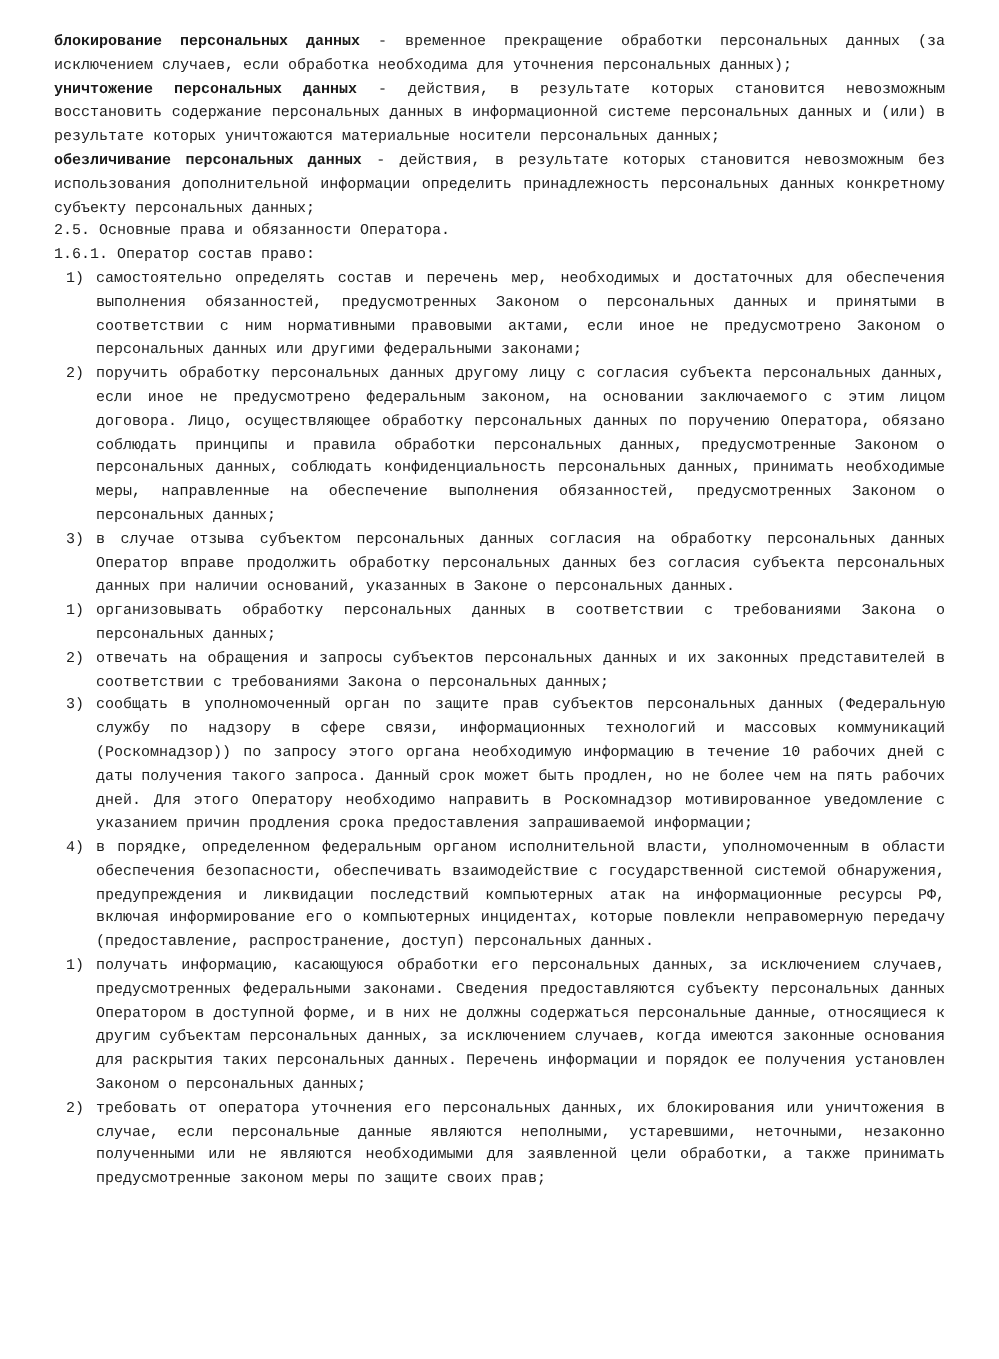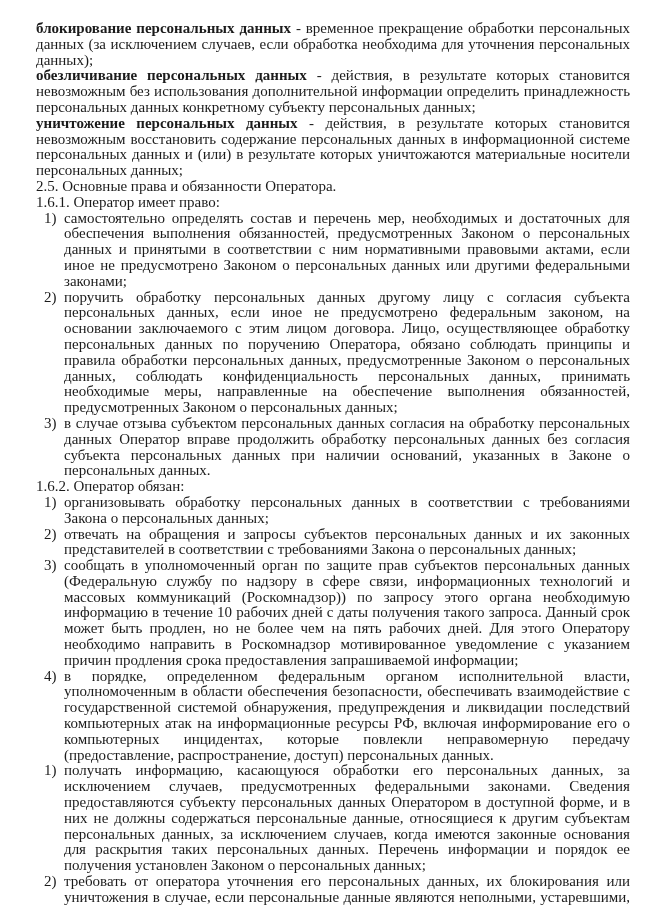--- a/index.html
+++ b/index.html
@@ -10,22 +10,22 @@
   body {
     width: 666px;
     height: 906px;
     overflow: hidden;
   }
   .page {
     box-sizing: border-box;
     width: 666px;
     height: 906px;
     padding: 21px 36px 0 36px;
-    font-family: Liberation Serif, serif;
-    font-size: 15px;
+    font-family: Liberation Mono, monospace;
+    font-size: 10px;
     line-height: 15.8px;
     color: #1b1b1b;
     text-align: justify;
   }
   .para {
     margin: 0;
     padding: 0;
   }
   .def-term {
     font-weight: bold;
@@ -41,36 +41,35 @@
     top: 0;
   }
 </style>
 </head>
 <body>
 
 <div class="page">
 
   <p class="para"><b class="def-term">блокирование персональных данных</b><span> - временное прекращение обработки персональных данных (за исключением случаев, если обработка необходима для уточнения персональных данных);</span></p>
 
+  <p class="para"><b class="def-term">уничтожение персональных данных</b><span> - действия, в результате которых становится невозможным восстановить содержание персональных данных в информационной системе персональных данных и (или) в результате которых уничтожаются материальные носители персональных данных;</span></p>
+
   <p class="para"><b class="def-term">обезличивание персональных данных</b><span> - действия, в результате которых становится невозможным без использования дополнительной информации определить принадлежность персональных данных конкретному субъекту персональных данных;</span></p>
-
-  <p class="para"><b class="def-term">уничтожение персональных данных</b><span> - действия, в результате которых становится невозможным восстановить содержание персональных данных в информационной системе персональных данных и (или) в результате которых уничтожаются материальные носители персональных данных;</span></p>
 
 
   <p class="para">2.5. Основные права и обязанности Оператора.</p>
 
-  <p class="para">1.6.1. Оператор имеет право:</p>
+  <p class="para">1.6.1. Оператор состав право:</p>
 
   <div class="num-item"><span class="num">1)</span><span>самостоятельно определять состав и перечень мер, необходимых и достаточных для обеспечения выполнения обязанностей, предусмотренных Законом о персональных данных и принятыми в соответствии с ним нормативными правовыми актами, если иное не предусмотрено Законом о персональных данных или другими федеральными законами;</span></div>
 
   <div class="num-item"><span class="num">2)</span><span>поручить обработку персональных данных другому лицу с согласия субъекта персональных данных, если иное не предусмотрено федеральным законом, на основании заключаемого с этим лицом договора. Лицо, осуществляющее обработку персональных данных по поручению Оператора, обязано соблюдать принципы и правила обработки персональных данных, предусмотренные Законом о персональных данных, соблюдать конфиденциальность персональных данных, принимать необходимые меры, направленные на обеспечение выполнения обязанностей, предусмотренных Законом о персональных данных;</span></div>
 
   <div class="num-item"><span class="num">3)</span><span>в случае отзыва субъектом персональных данных согласия на обработку персональных данных Оператор вправе продолжить обработку персональных данных без согласия субъекта персональных данных при наличии оснований, указанных в Законе о персональных данных.</span></div>
 
-  <p class="para">1.6.2. Оператор обязан:</p>
 
   <div class="num-item"><span class="num">1)</span><span>организовывать обработку персональных данных в соответствии с требованиями Закона о персональных данных;</span></div>
 
   <div class="num-item"><span class="num">2)</span><span>отвечать на обращения и запросы субъектов персональных данных и их законных представителей в соответствии с требованиями Закона о персональных данных;</span></div>
 
   <div class="num-item"><span class="num">3)</span><span>сообщать в уполномоченный орган по защите прав субъектов персональных данных (Федеральную службу по надзору в сфере связи, информационных технологий и массовых коммуникаций (Роскомнадзор)) по запросу этого органа необходимую информацию в течение 10 рабочих дней с даты получения такого запроса. Данный срок может быть продлен, но не более чем на пять рабочих дней. Для этого Оператору необходимо направить в Роскомнадзор мотивированное уведомление с указанием причин продления срока предоставления запрашиваемой информации;</span></div>
 
   <div class="num-item"><span class="num">4)</span><span>в порядке, определенном федеральным органом исполнительной власти, уполномоченным в области обеспечения безопасности, обеспечивать взаимодействие с государственной системой обнаружения, предупреждения и ликвидации последствий компьютерных атак на информационные ресурсы РФ, включая информирование его о компьютерных инцидентах, которые повлекли неправомерную передачу (предоставление, распространение, доступ) персональных данных.</span></div>
 
 

